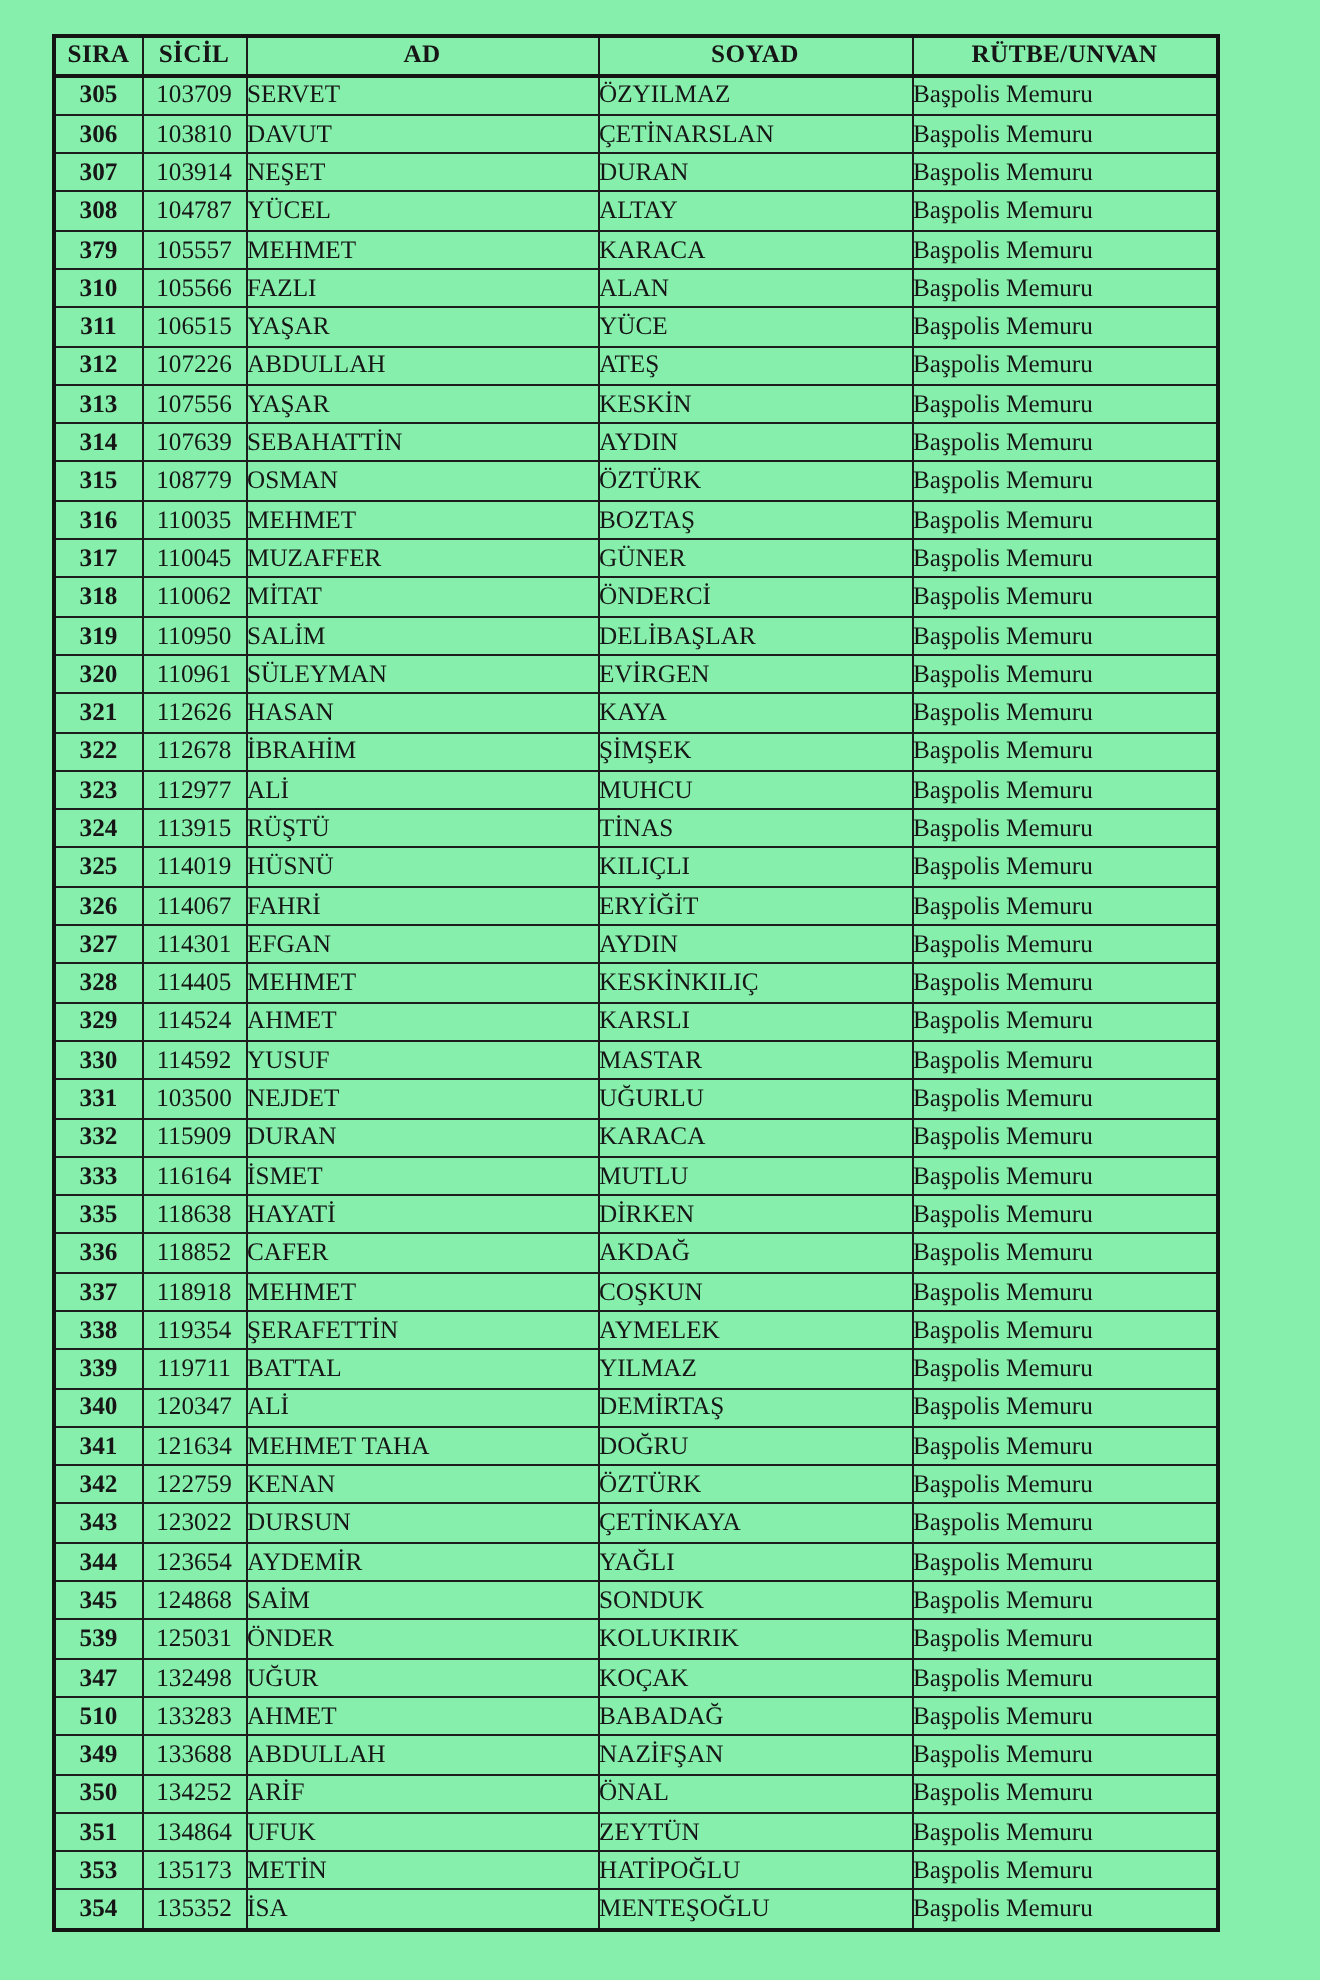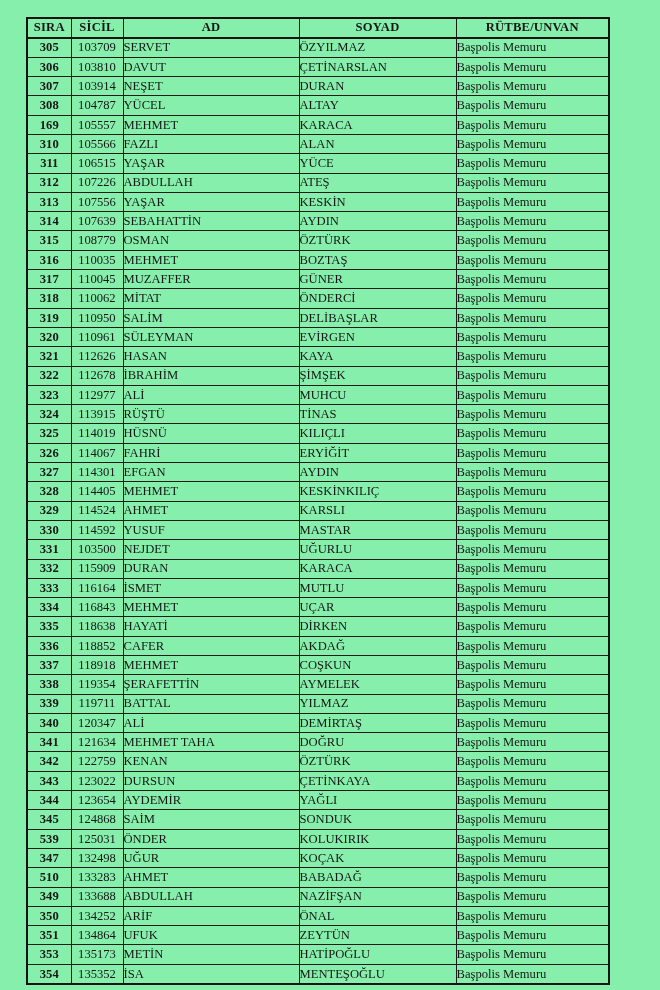--- a/index.html
+++ b/index.html
@@ -103,21 +103,21 @@
           <td class="col-rutbe">Başpolis Memuru</td>
         </tr>
         <tr>
           <td class="col-sira">308</td>
           <td class="col-sicil">104787</td>
           <td class="col-ad">YÜCEL</td>
           <td class="col-soyad">ALTAY</td>
           <td class="col-rutbe">Başpolis Memuru</td>
         </tr>
         <tr>
-          <td class="col-sira">169</td>
+          <td class="col-sira">379</td>
           <td class="col-sicil">105557</td>
           <td class="col-ad">MEHMET</td>
           <td class="col-soyad">KARACA</td>
           <td class="col-rutbe">Başpolis Memuru</td>
         </tr>
         <tr>
           <td class="col-sira">310</td>
           <td class="col-sicil">105566</td>
           <td class="col-ad">FAZLI</td>
           <td class="col-soyad">ALAN</td>
@@ -275,27 +275,20 @@
           <td class="col-sicil">115909</td>
           <td class="col-ad">DURAN</td>
           <td class="col-soyad">KARACA</td>
           <td class="col-rutbe">Başpolis Memuru</td>
         </tr>
         <tr>
           <td class="col-sira">333</td>
           <td class="col-sicil">116164</td>
           <td class="col-ad">İSMET</td>
           <td class="col-soyad">MUTLU</td>
-          <td class="col-rutbe">Başpolis Memuru</td>
-        </tr>
-        <tr>
-          <td class="col-sira">334</td>
-          <td class="col-sicil">116843</td>
-          <td class="col-ad">MEHMET</td>
-          <td class="col-soyad">UÇAR</td>
           <td class="col-rutbe">Başpolis Memuru</td>
         </tr>
         <tr>
           <td class="col-sira">335</td>
           <td class="col-sicil">118638</td>
           <td class="col-ad">HAYATİ</td>
           <td class="col-soyad">DİRKEN</td>
           <td class="col-rutbe">Başpolis Memuru</td>
         </tr>
         <tr>

